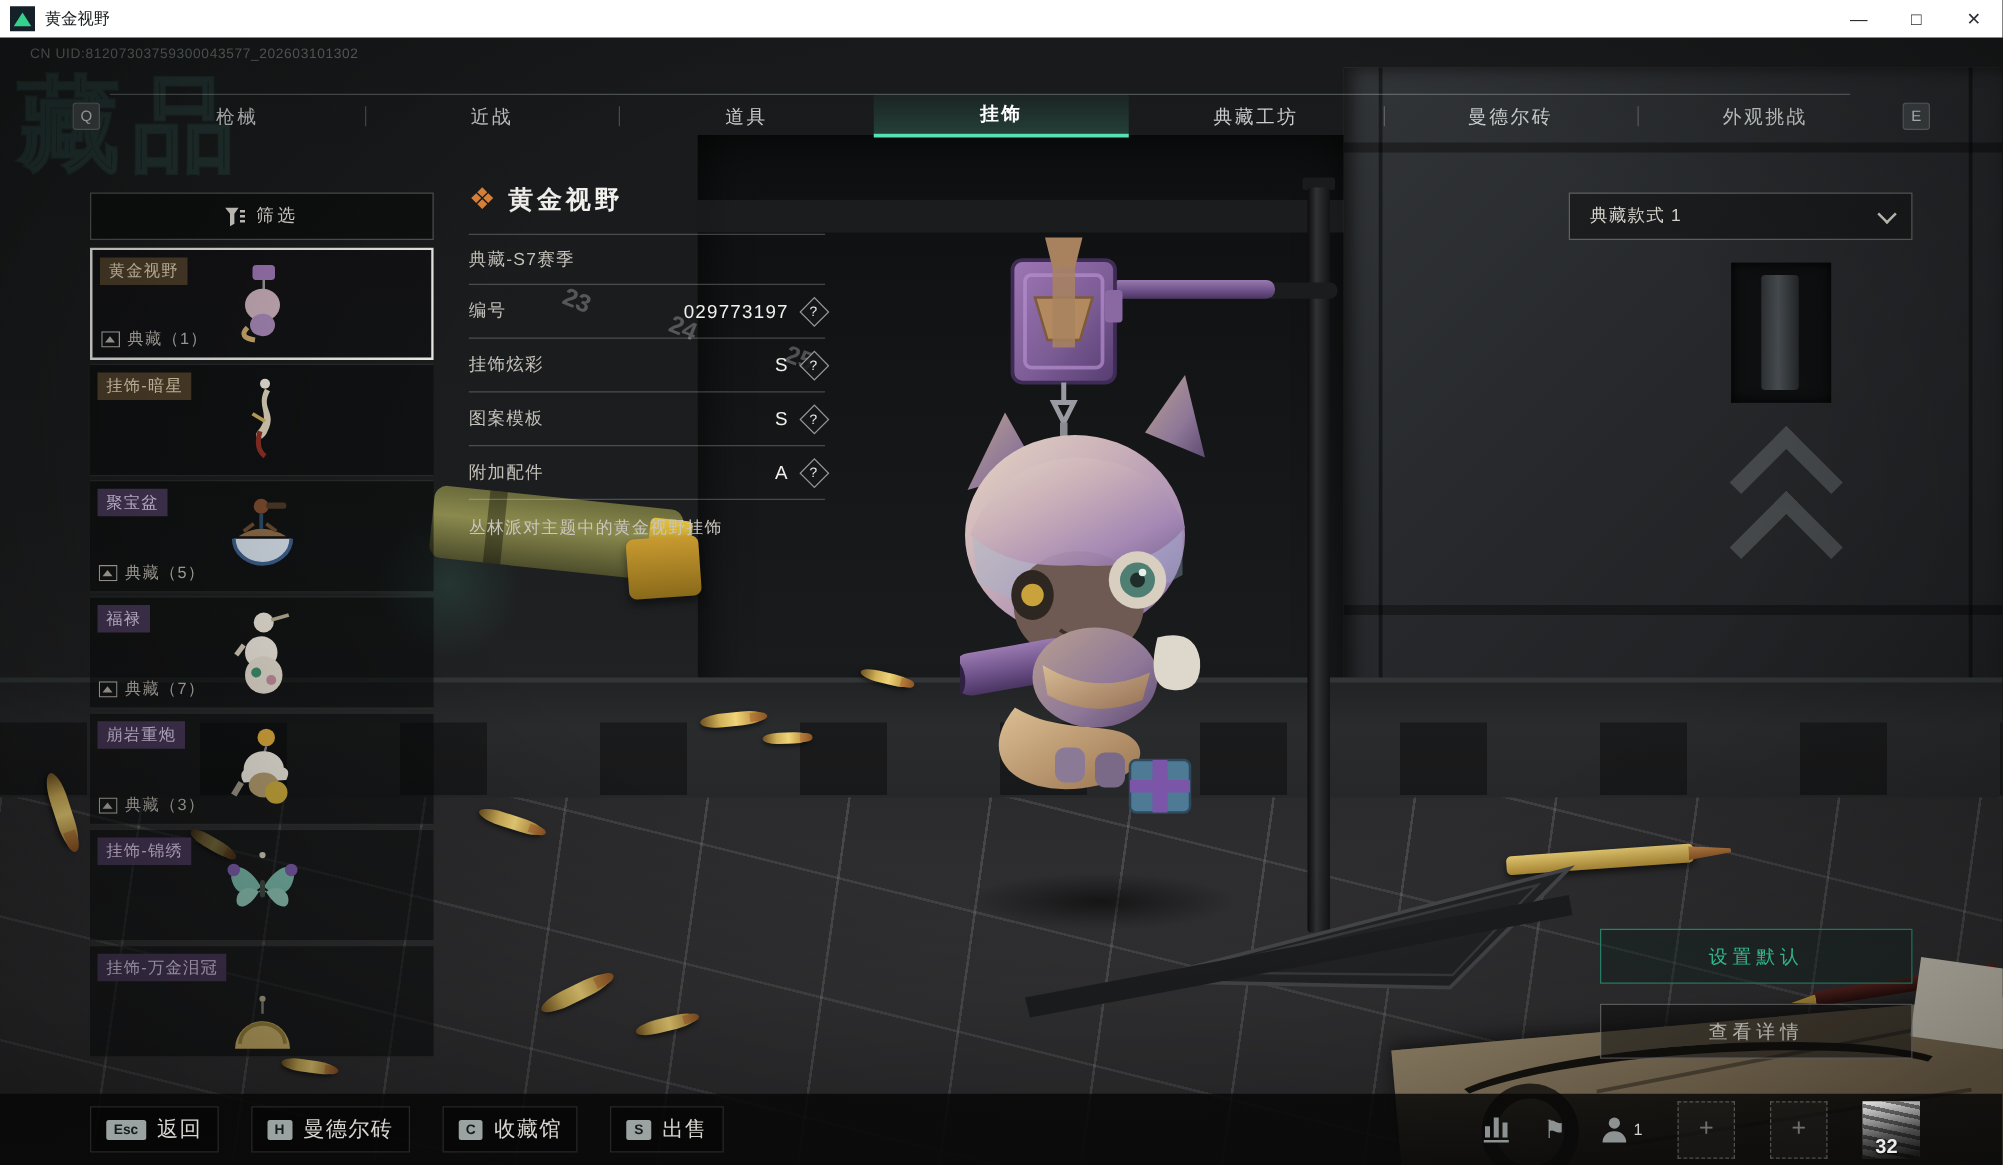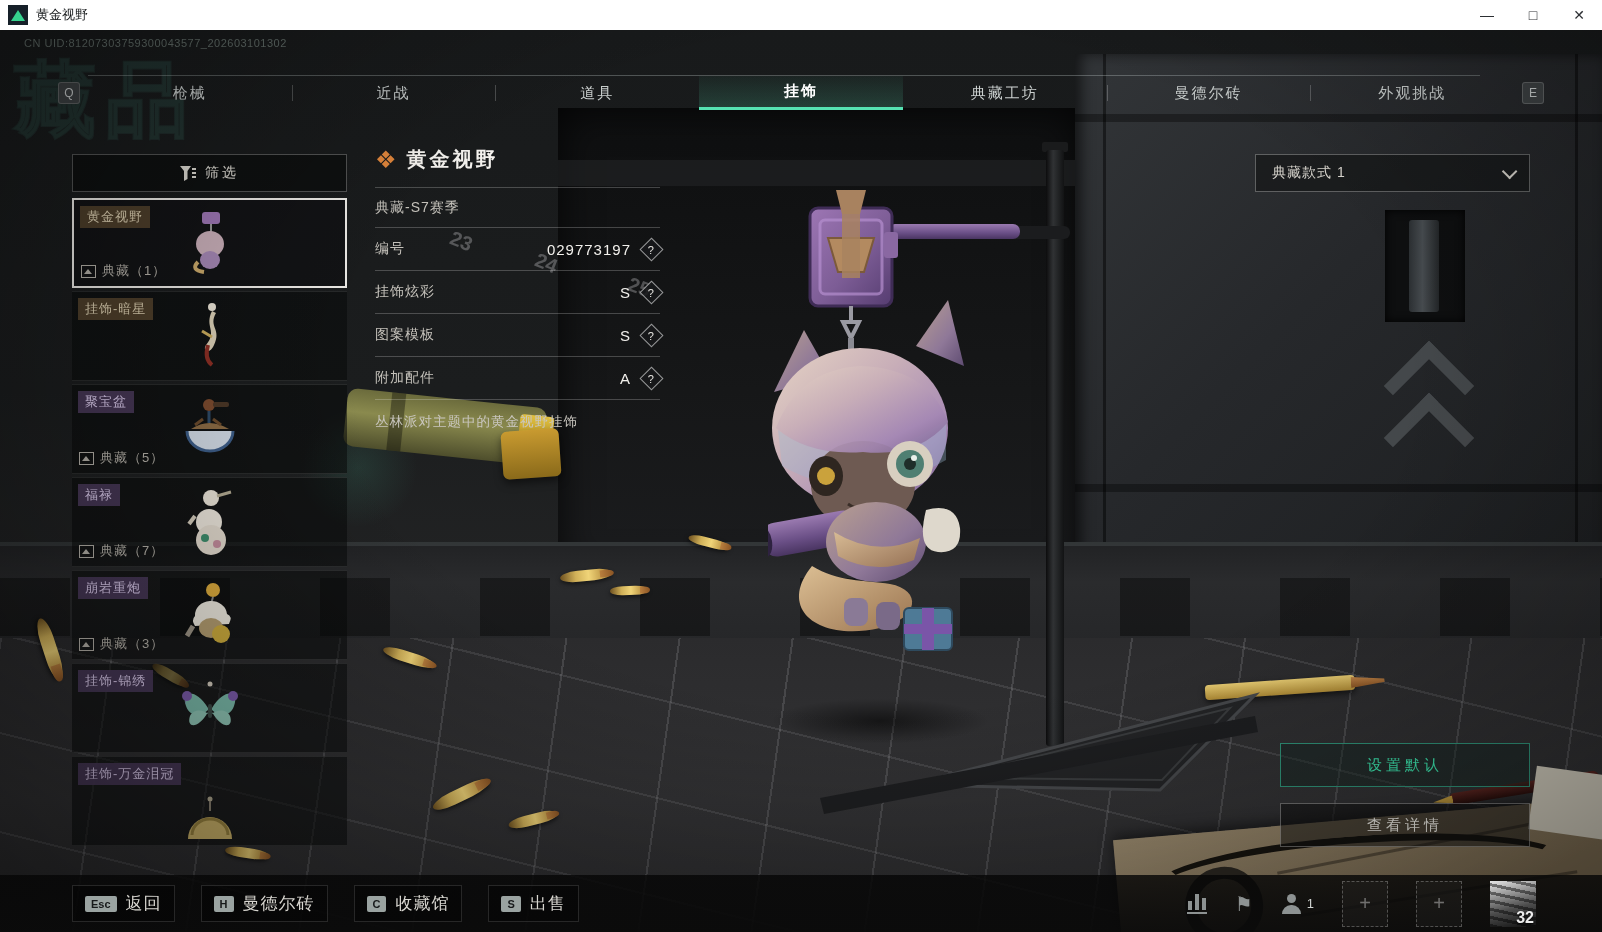--- a/index.html
+++ b/index.html
@@ -181,21 +181,21 @@
   .person-icon{position:relative;width:20px;height:20px;}
   .person-icon:before{content:"";position:absolute;left:6px;top:0;width:9px;height:9px;border-radius:50%;background:#8d9292;}
   .person-icon:after{content:"";position:absolute;left:1px;bottom:0;width:19px;height:9px;border-radius:9px 9px 0 0;background:#8d9292;}
   .squad-count{color:#cfd2d0;font-size:13px;}
   .slot{width:46px;height:46px;border:1px dashed rgba(255,255,255,.25);background:rgba(255,255,255,.03);
     display:flex;align-items:center;justify-content:center;color:rgba(255,255,255,.38);font-size:20px;cursor:pointer;}
   .avatar{position:relative;width:46px;height:46px;cursor:pointer;overflow:hidden;
     background:linear-gradient(165deg,#e6e6e6 0%,#9c9c9c 28%,#4c4c4c 58%,#1a1a1a 92%);}
   .avatar .streaks{position:absolute;inset:0;
     background:repeating-linear-gradient(12deg,rgba(0,0,0,.45) 0 3px,transparent 3px 8px);}
-  .avatar .num{position:absolute;right:2px;bottom:0px;color:#ececec;font-size:16px;font-weight:bold;
+  .avatar .num{position:absolute;right:18px;bottom:0px;color:#ececec;font-size:16px;font-weight:bold;
     text-shadow:0 1px 2px #000;}
 </style>
 </head>
 <body>
 
 <div class="titlebar">
   <div class="app-logo">
       <span class="tri"></span>
     </div>
   <span class="app-title">黄金视野</span>

